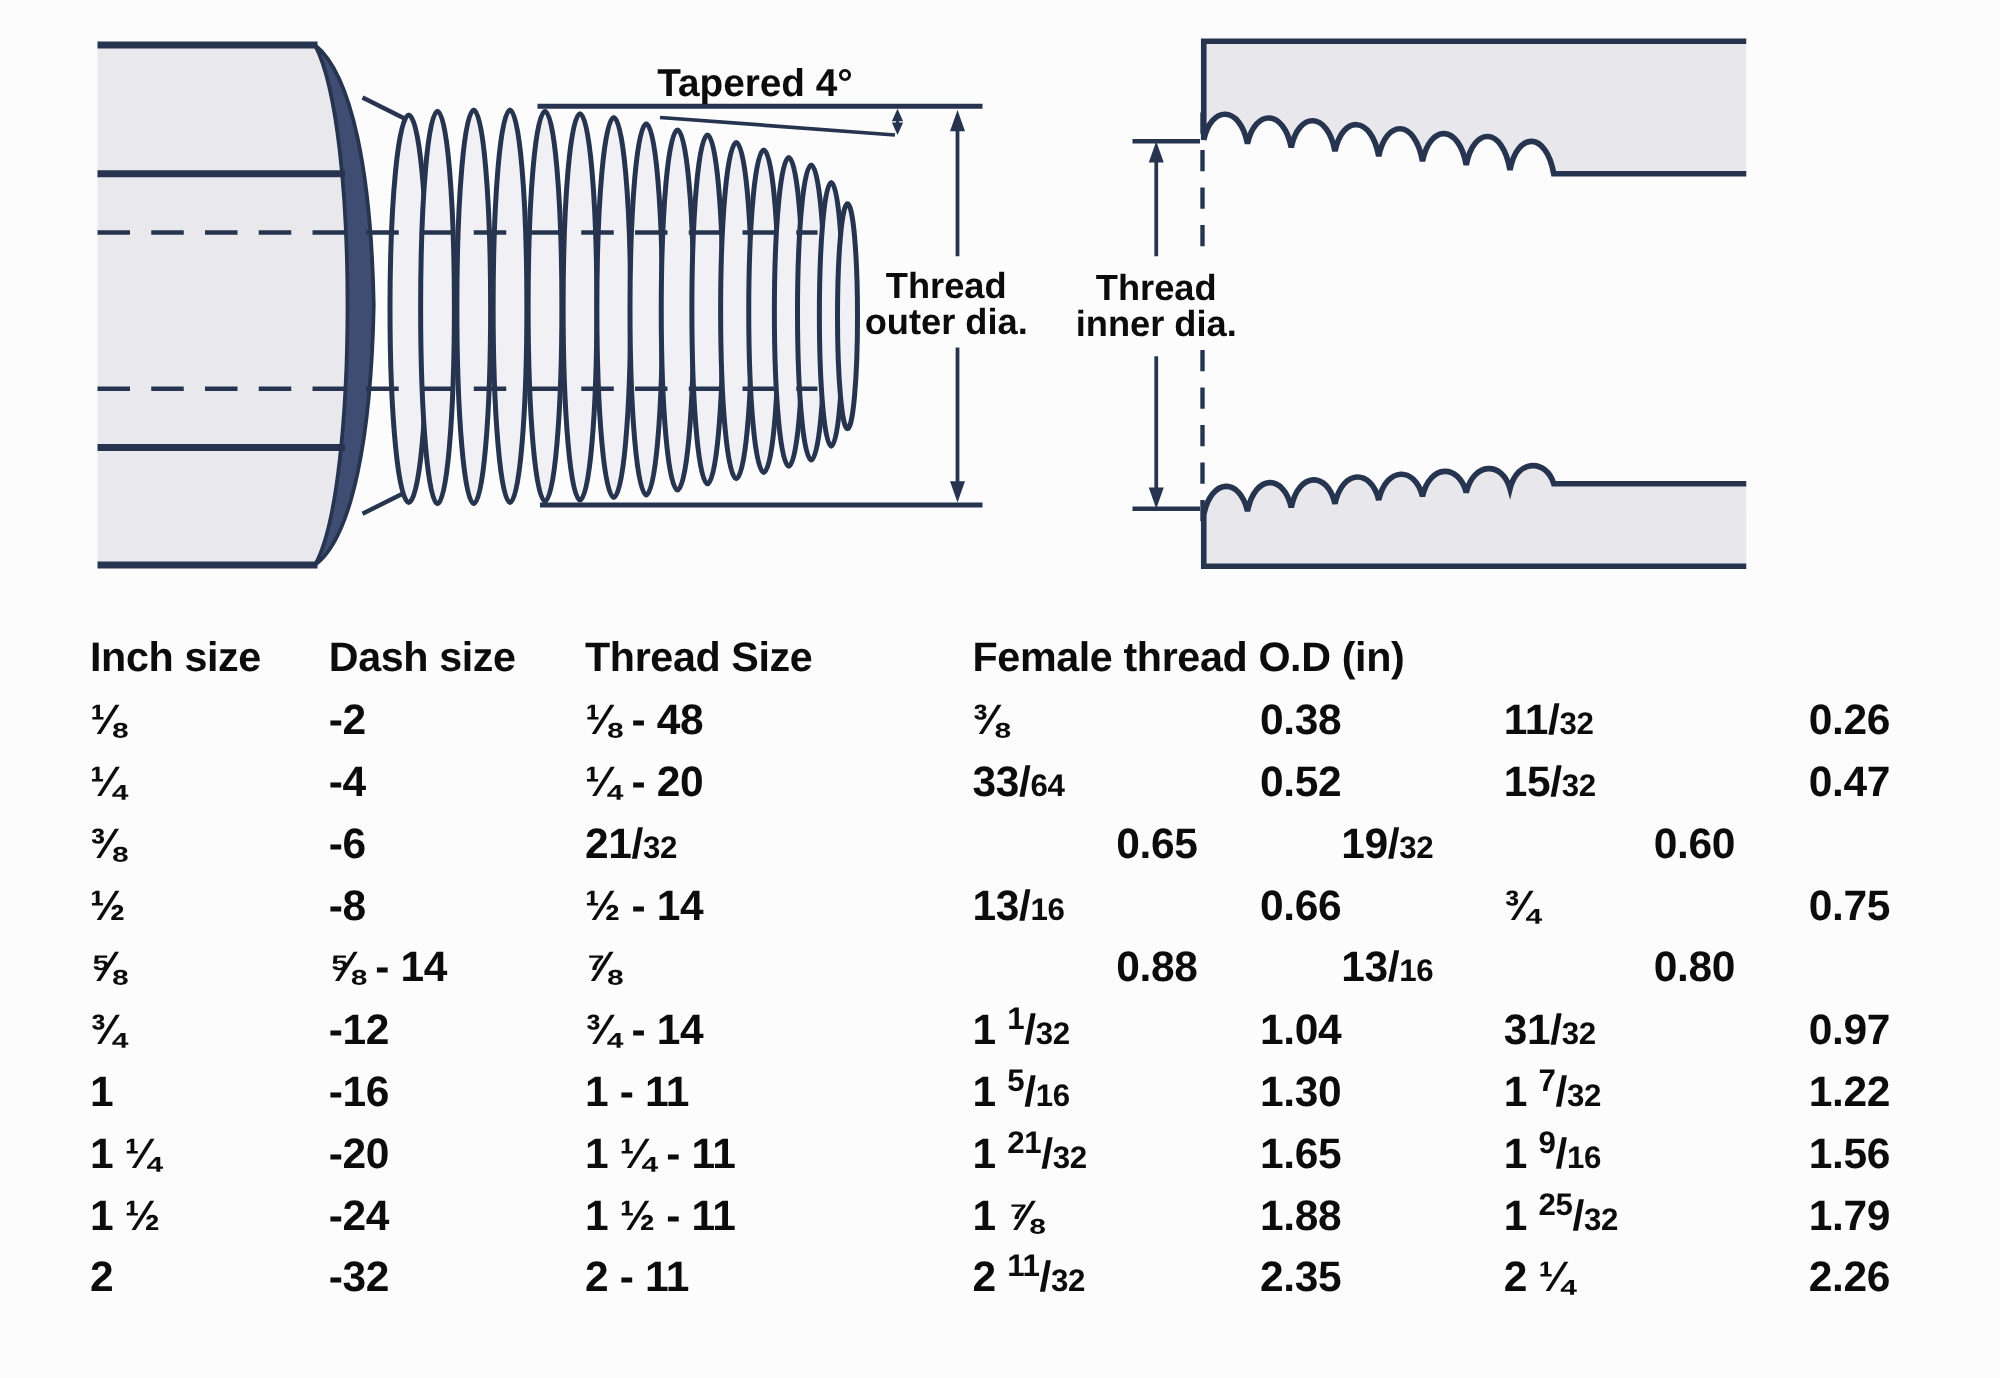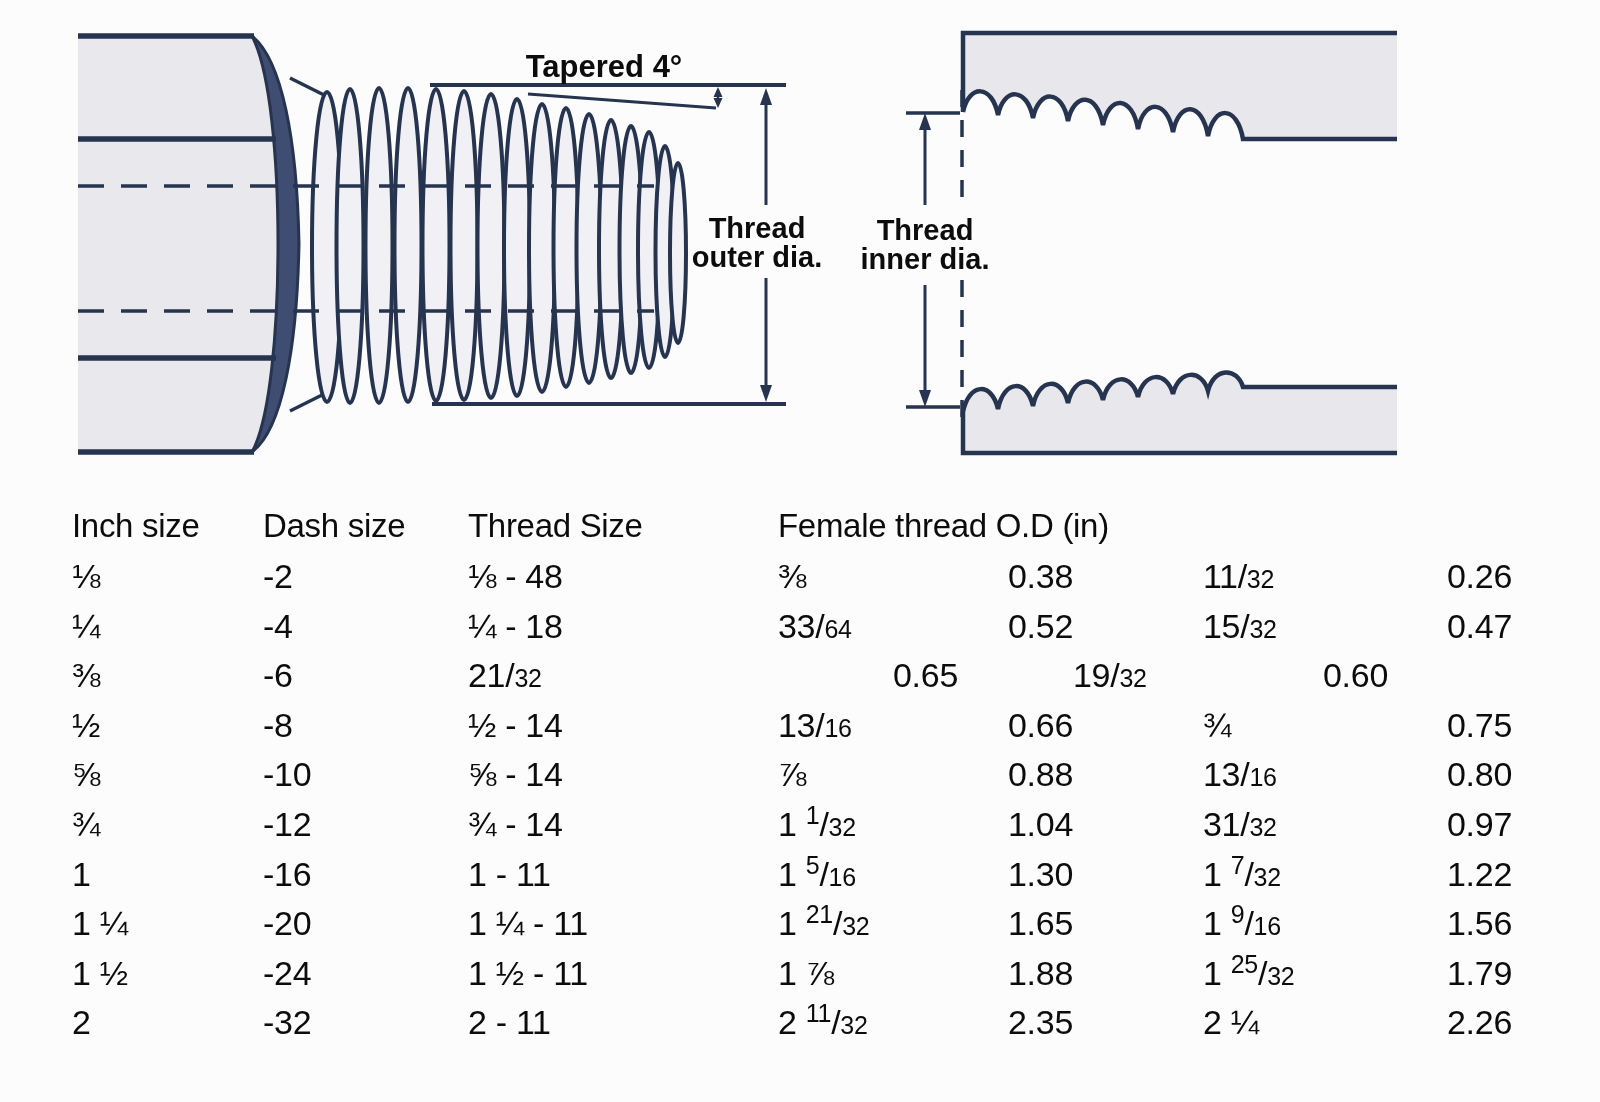--- a/index.html
+++ b/index.html
@@ -11,21 +11,21 @@
   }
   #canvas{position:relative;width:1424px;height:1102px;}
 
   
   #diagrams{position:absolute;left:0;top:0;width:1600px;height:470px;}
   .lbl{font-weight:700;fill:#0c0c0d;}
 
   
   #spec-table{
     position:absolute;left:72px;top:500px;width:1440px;
-    color:#0c0c0d;font-weight:400;letter-spacing:-0.3px;
+    color:#0c0c0d;font-weight:700;letter-spacing:-0.3px;
   }
   #spec-header{
     display:grid;
     grid-template-columns:191px 205px 310px 425px 309px;
     height:52px;line-height:52px;font-size:33px;white-space:nowrap;
   }
   #table-rows .trow{
     display:grid;
     grid-template-columns:191px 205px 310px 180px 115px 130px 185px 124px;
     height:49.6px;line-height:49.6px;
@@ -154,21 +154,21 @@
           <div class="tcell">⅛ - 48</div>
           <div class="tcell">⅜</div>
           <div class="tcell num">0.38</div>
           <div class="tcell"></div>
           <div class="tcell"><span class="fnum">11</span><span class="fslash">/</span><span class="fden">32</span></div>
           <div class="tcell num">0.26</div>
         </div>
         <div class="trow">
           <div class="tcell">¼</div>
           <div class="tcell">-4</div>
-          <div class="tcell">¼ - 18</div>
+          <div class="tcell">¼ - 20</div>
           <div class="tcell"><span class="fnum">33</span><span class="fslash">/</span><span class="fden">64</span></div>
           <div class="tcell num">0.52</div>
           <div class="tcell"></div>
           <div class="tcell"><span class="fnum">15</span><span class="fslash">/</span><span class="fden">32</span></div>
           <div class="tcell num">0.47</div>
         </div>
         <div class="trow">
           <div class="tcell">⅜</div>
           <div class="tcell">-6</div>
           <div class="tcell"><span class="fnum">21</span><span class="fslash">/</span><span class="fden">32</span></div>
@@ -182,21 +182,20 @@
           <div class="tcell">-8</div>
           <div class="tcell">½ - 14</div>
           <div class="tcell"><span class="fnum">13</span><span class="fslash">/</span><span class="fden">16</span></div>
           <div class="tcell num">0.66</div>
           <div class="tcell"></div>
           <div class="tcell">¾</div>
           <div class="tcell num">0.75</div>
         </div>
         <div class="trow">
           <div class="tcell">⅝</div>
-          <div class="tcell">-10</div>
           <div class="tcell">⅝ - 14</div>
           <div class="tcell">⅞</div>
           <div class="tcell num">0.88</div>
           <div class="tcell"></div>
           <div class="tcell"><span class="fnum">13</span><span class="fslash">/</span><span class="fden">16</span></div>
           <div class="tcell num">0.80</div>
         </div>
         <div class="trow">
           <div class="tcell">¾</div>
           <div class="tcell">-12</div>

